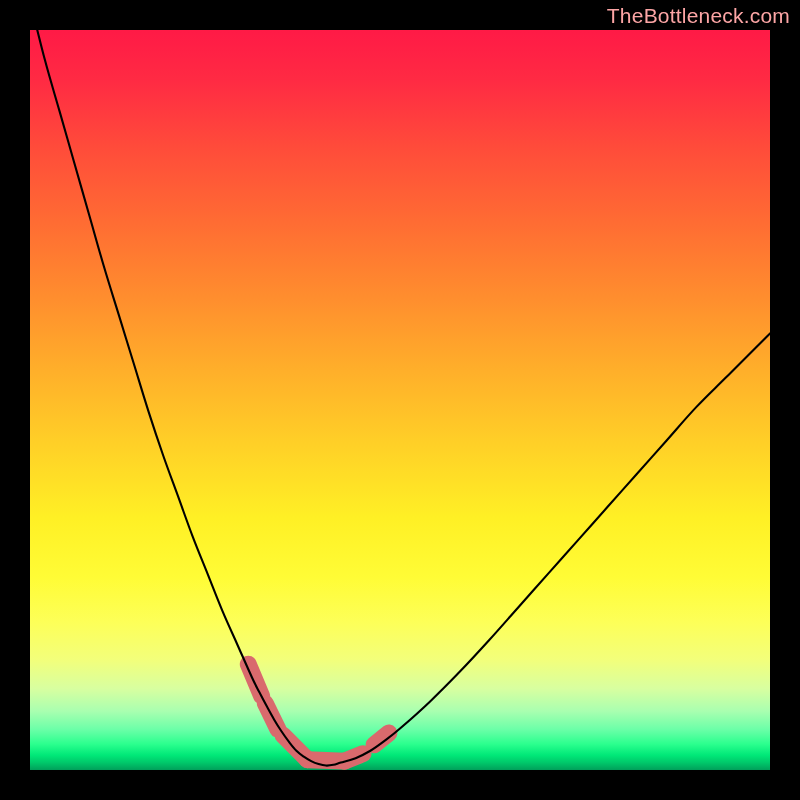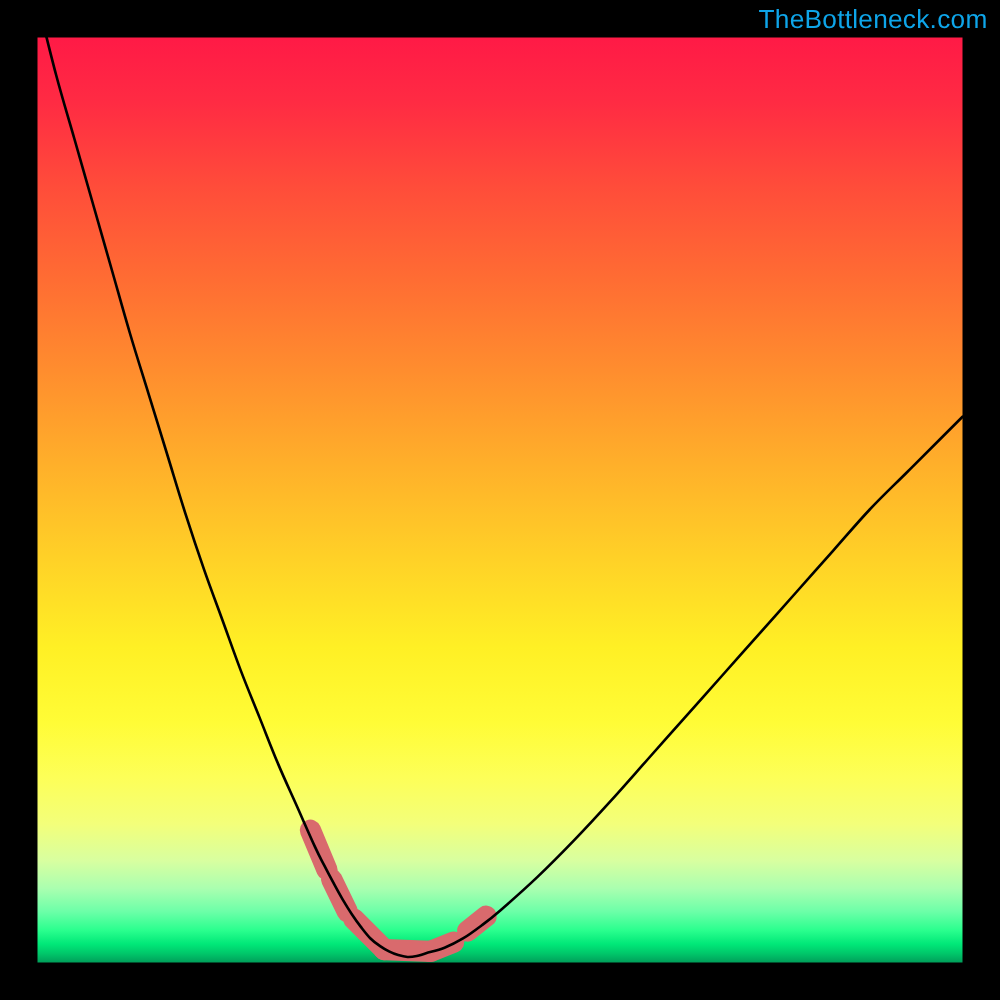--- a/index.html
+++ b/index.html
@@ -44,21 +44,21 @@
       #2bff8e 96.5%,
       #00e878 98%,
       #00c86a 99%,
       #009f5a 100%
     );
   }
   .watermark {
     position: absolute;
     top: 4px;
     right: 10px;
-    color: #0ea5e9;
+    color: #fca5a5;
     font-size: 21px;
     letter-spacing: 0.2px;
     user-select: none;
   }
   svg.curve {
     position: absolute;
     left: 30px;
     top: 30px;
     width: 740px;
     height: 740px;

